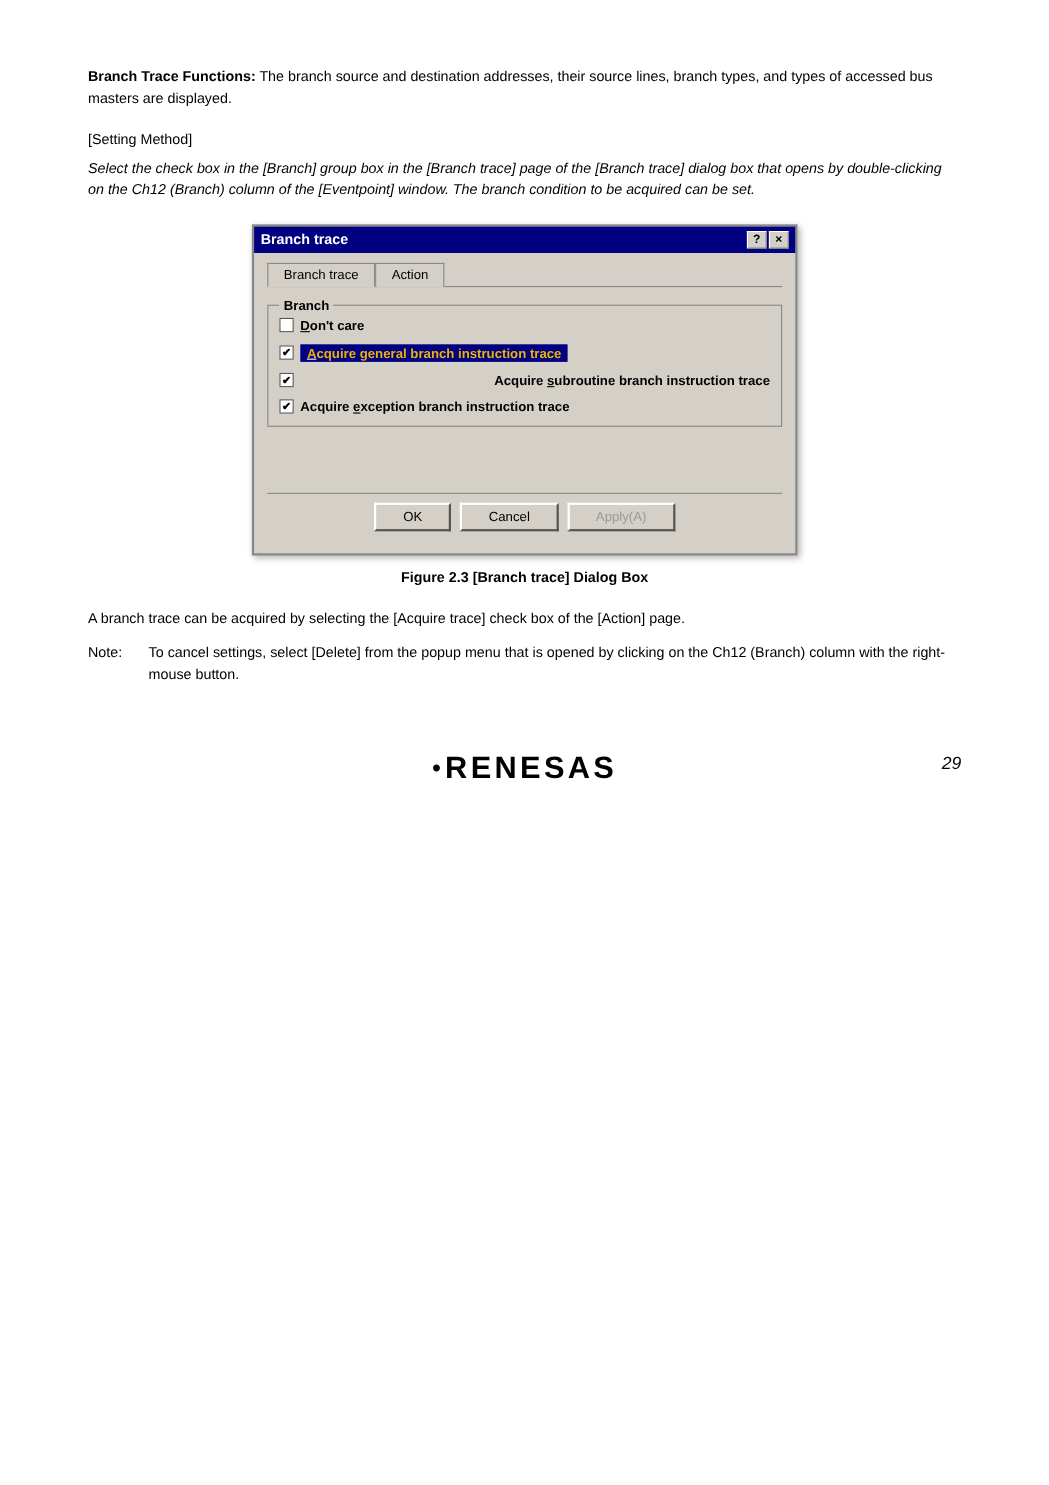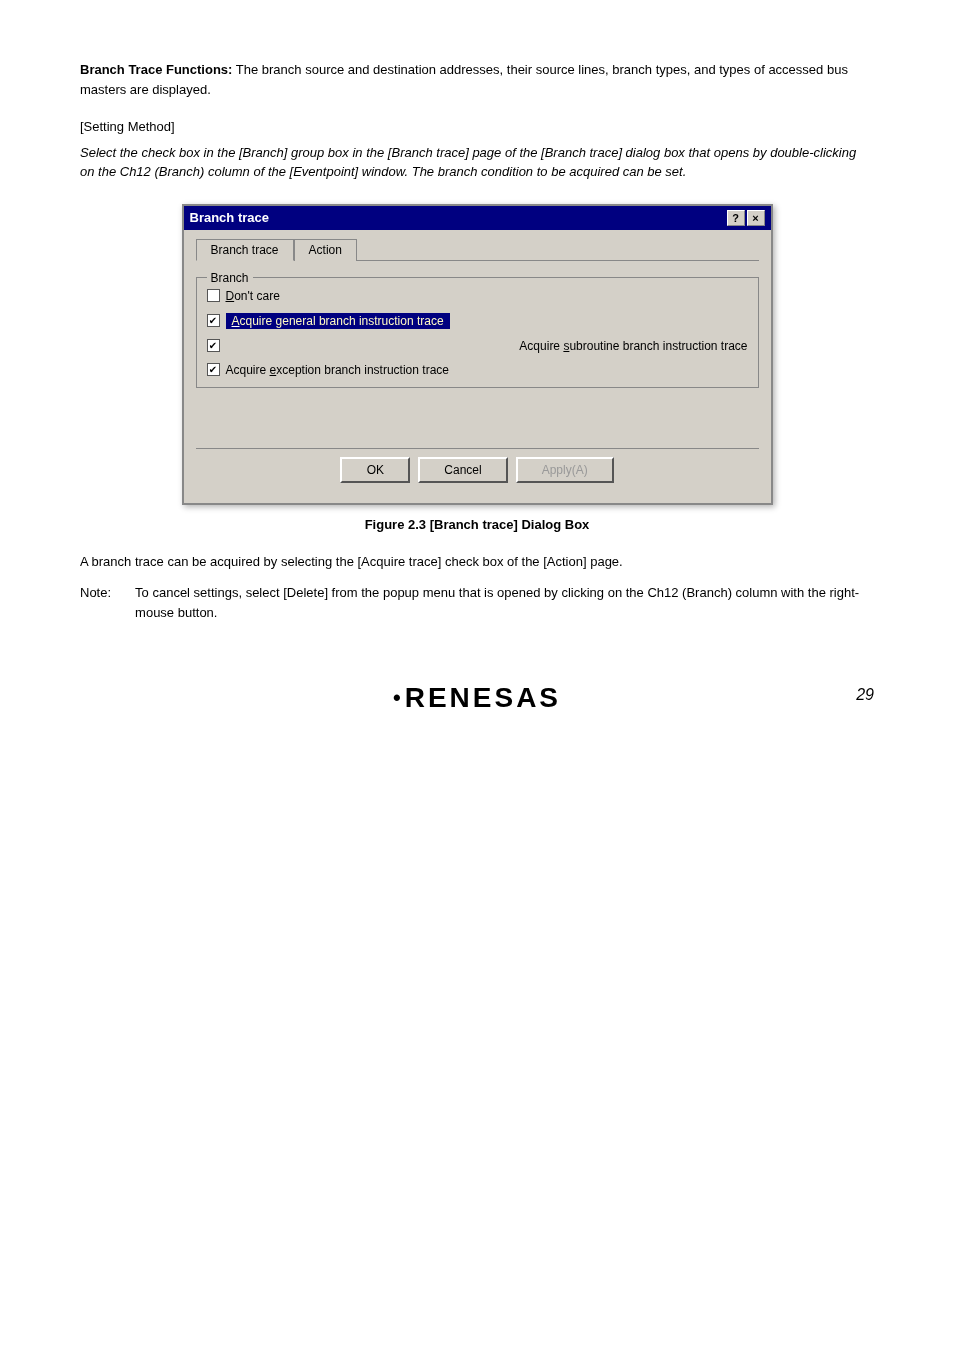--- a/index.html
+++ b/index.html
@@ -31,21 +31,21 @@
     .setting-method-text {
       line-height: 1.5;
       margin-bottom: 22px;
       font-style: italic;
     }
 
     
     .dialog-wrapper {
       border: 2px solid #888;
       background: #d4d0c8;
-      width: 591px;
+      width: 496px;
       margin: 0 auto 12px auto;
       box-shadow: 2px 2px 6px rgba(0,0,0,0.3);
     }
 
     .dialog-titlebar {
       background: #000080;
       color: #ffffff;
       font-size: 13px;
       font-weight: bold;
       padding: 4px 6px;
@@ -226,20 +226,21 @@
       font-family: Arial, sans-serif;
       display: flex;
       align-items: center;
       gap: 0;
     }
 
     fieldset {
       border: 1px solid #888;
       padding: 4px 10px 10px 10px;
       margin-top: 10px;
+      font-weight: bold;
     }
 
     legend {
       font-size: 12px;
       padding: 0 4px;
     }
   </style>
 </head>
 <body>
 
@@ -269,21 +270,21 @@
     <fieldset>
       <legend>Branch</legend>
 
       <div class="checkbox-row">
         <div class="cb-unchecked"></div>
         <span><u>D</u>on't care</span>
       </div>
 
       <div class="checkbox-row" style="margin-bottom:10px;">
         <div class="cb-checked"></div>
-        <span style="background:#000080;color:#fef9c3;padding:1px 6px;font-size:12px;"><u style="text-decoration-color:#fff;">A</u>cquire general branch instruction trace</span>
+        <span style="background:#000080;color:#eab308;padding:1px 6px;font-size:12px;"><u style="text-decoration-color:#fff;">A</u>cquire general branch instruction trace</span>
       </div>
 
       <div class="checkbox-row" style="margin-bottom:10px;justify-content:space-between;">
         <div class="cb-checked"></div>
         <span>Acquire <u>s</u>ubroutine branch instruction trace</span>
       </div>
 
       <div class="checkbox-row">
         <div class="cb-checked"></div>
         <span>Acquire <u>e</u>xception branch instruction trace</span>

